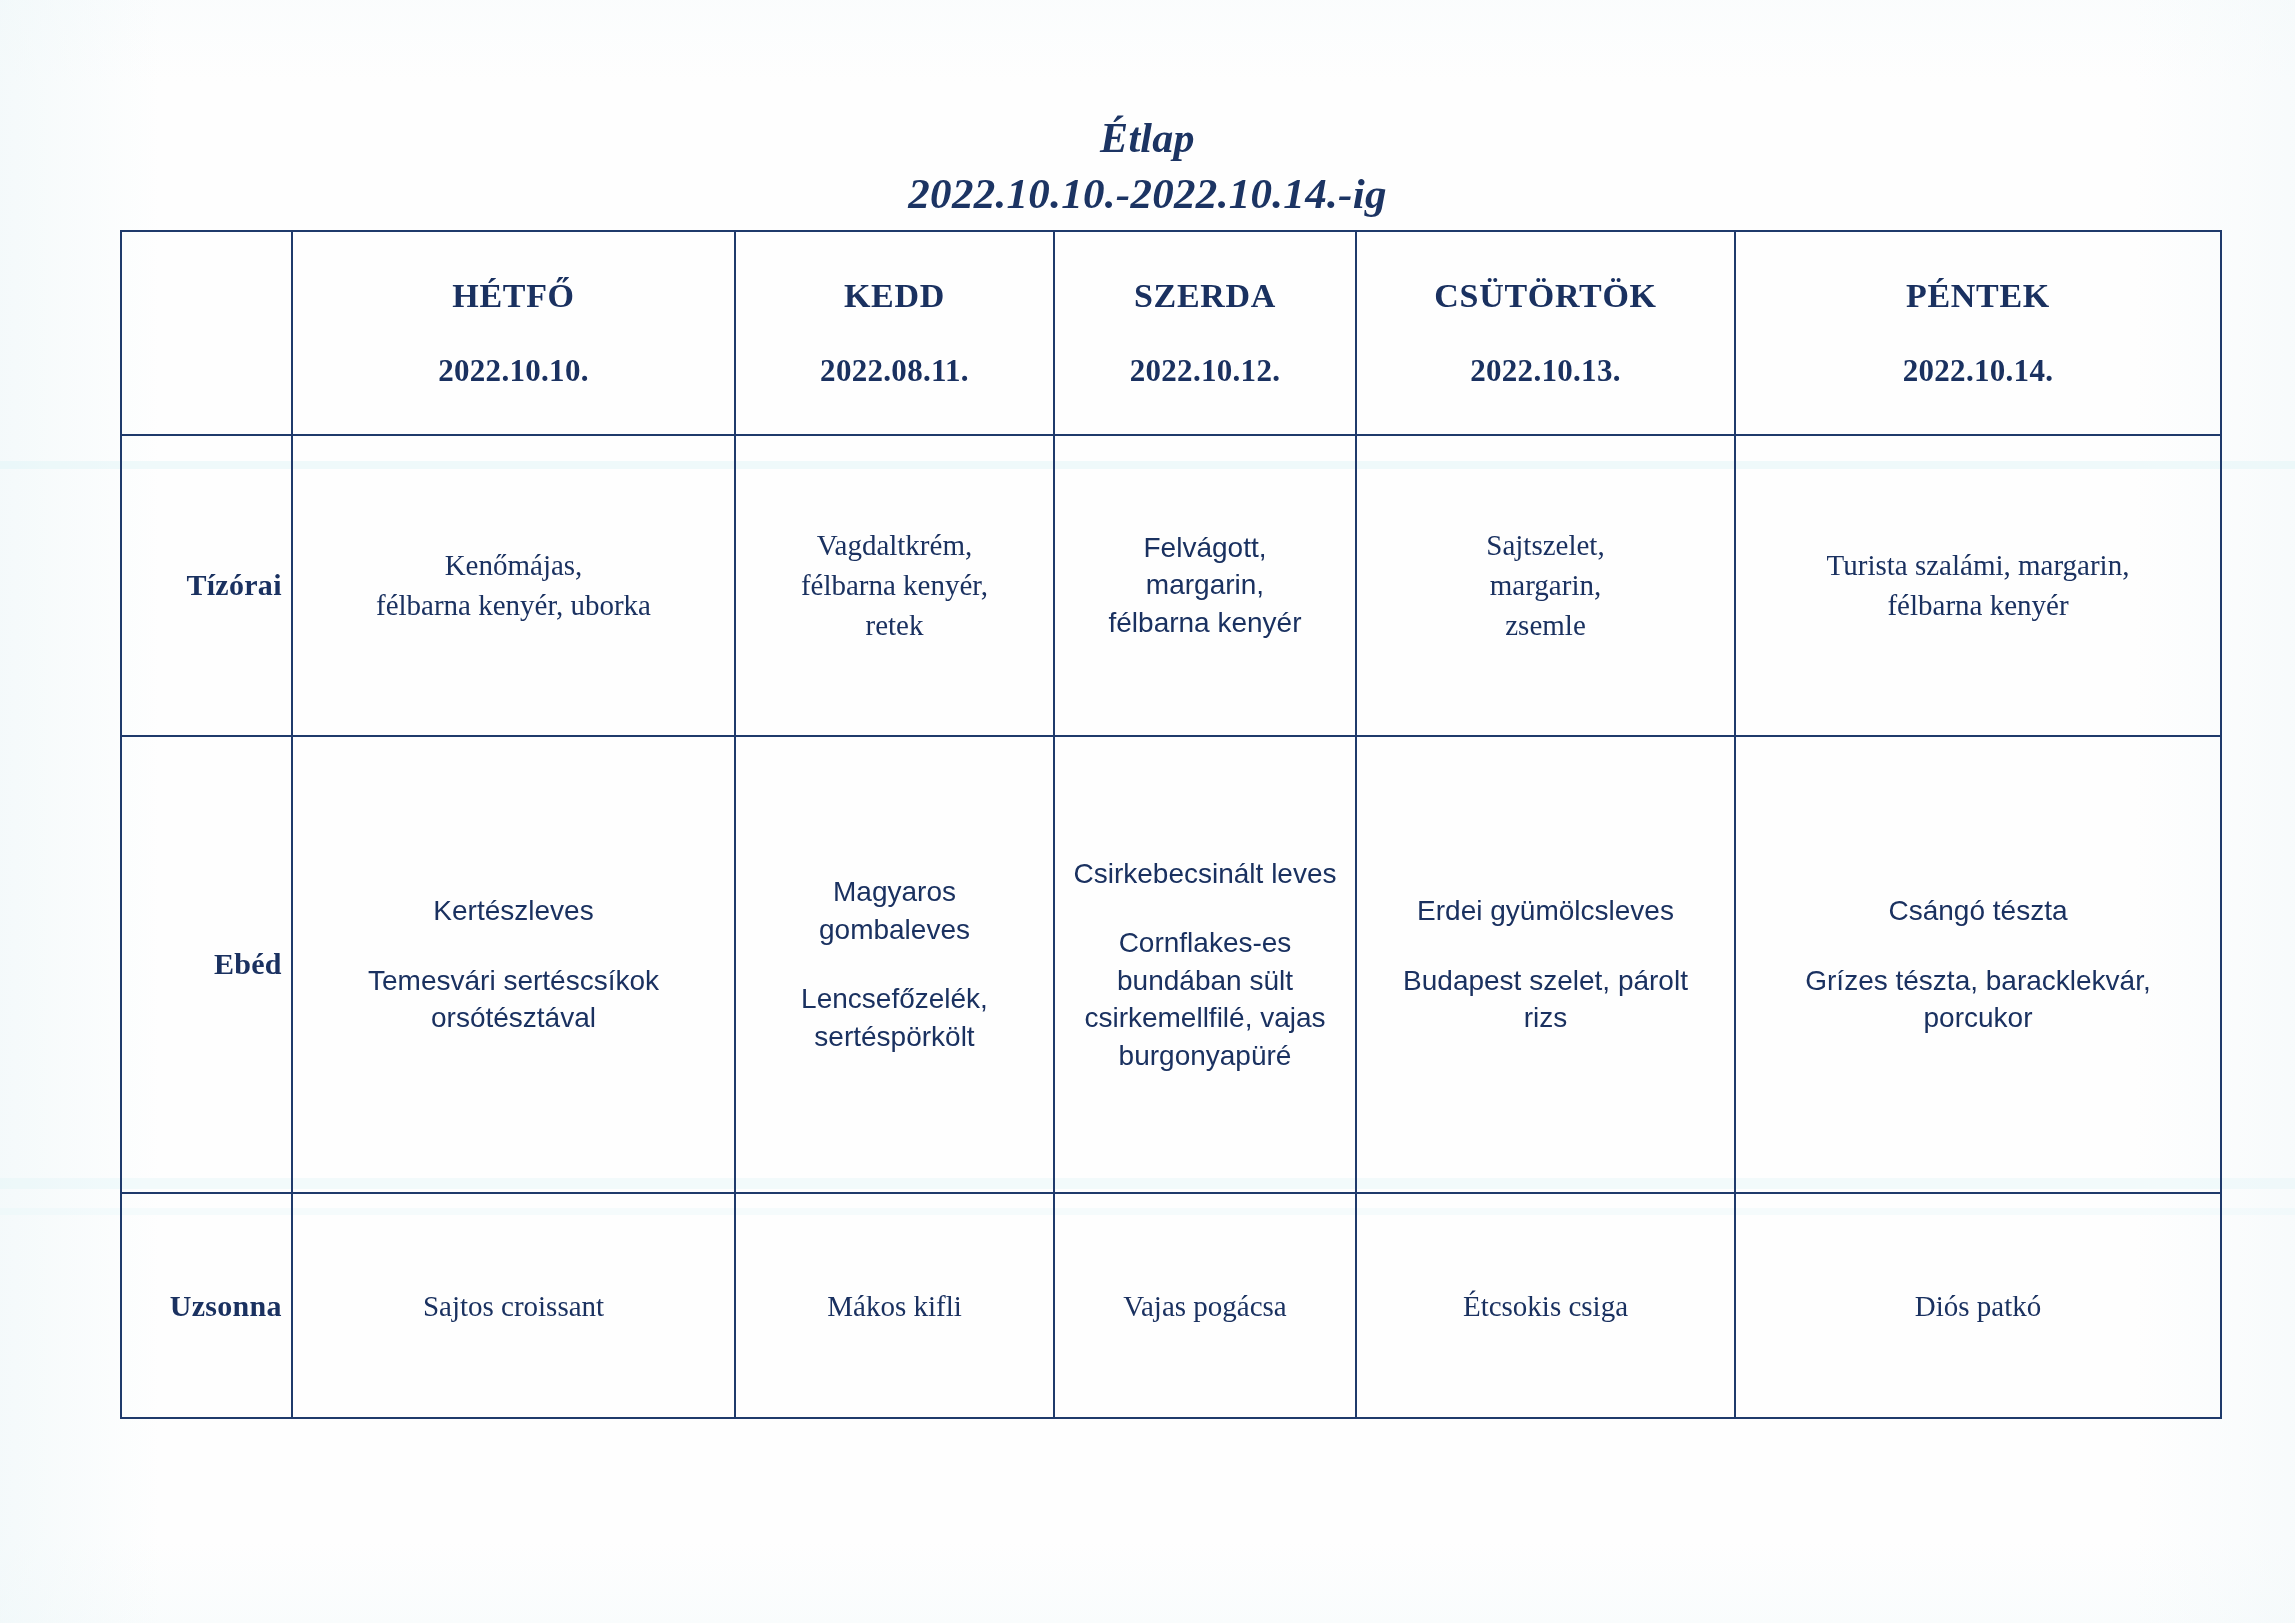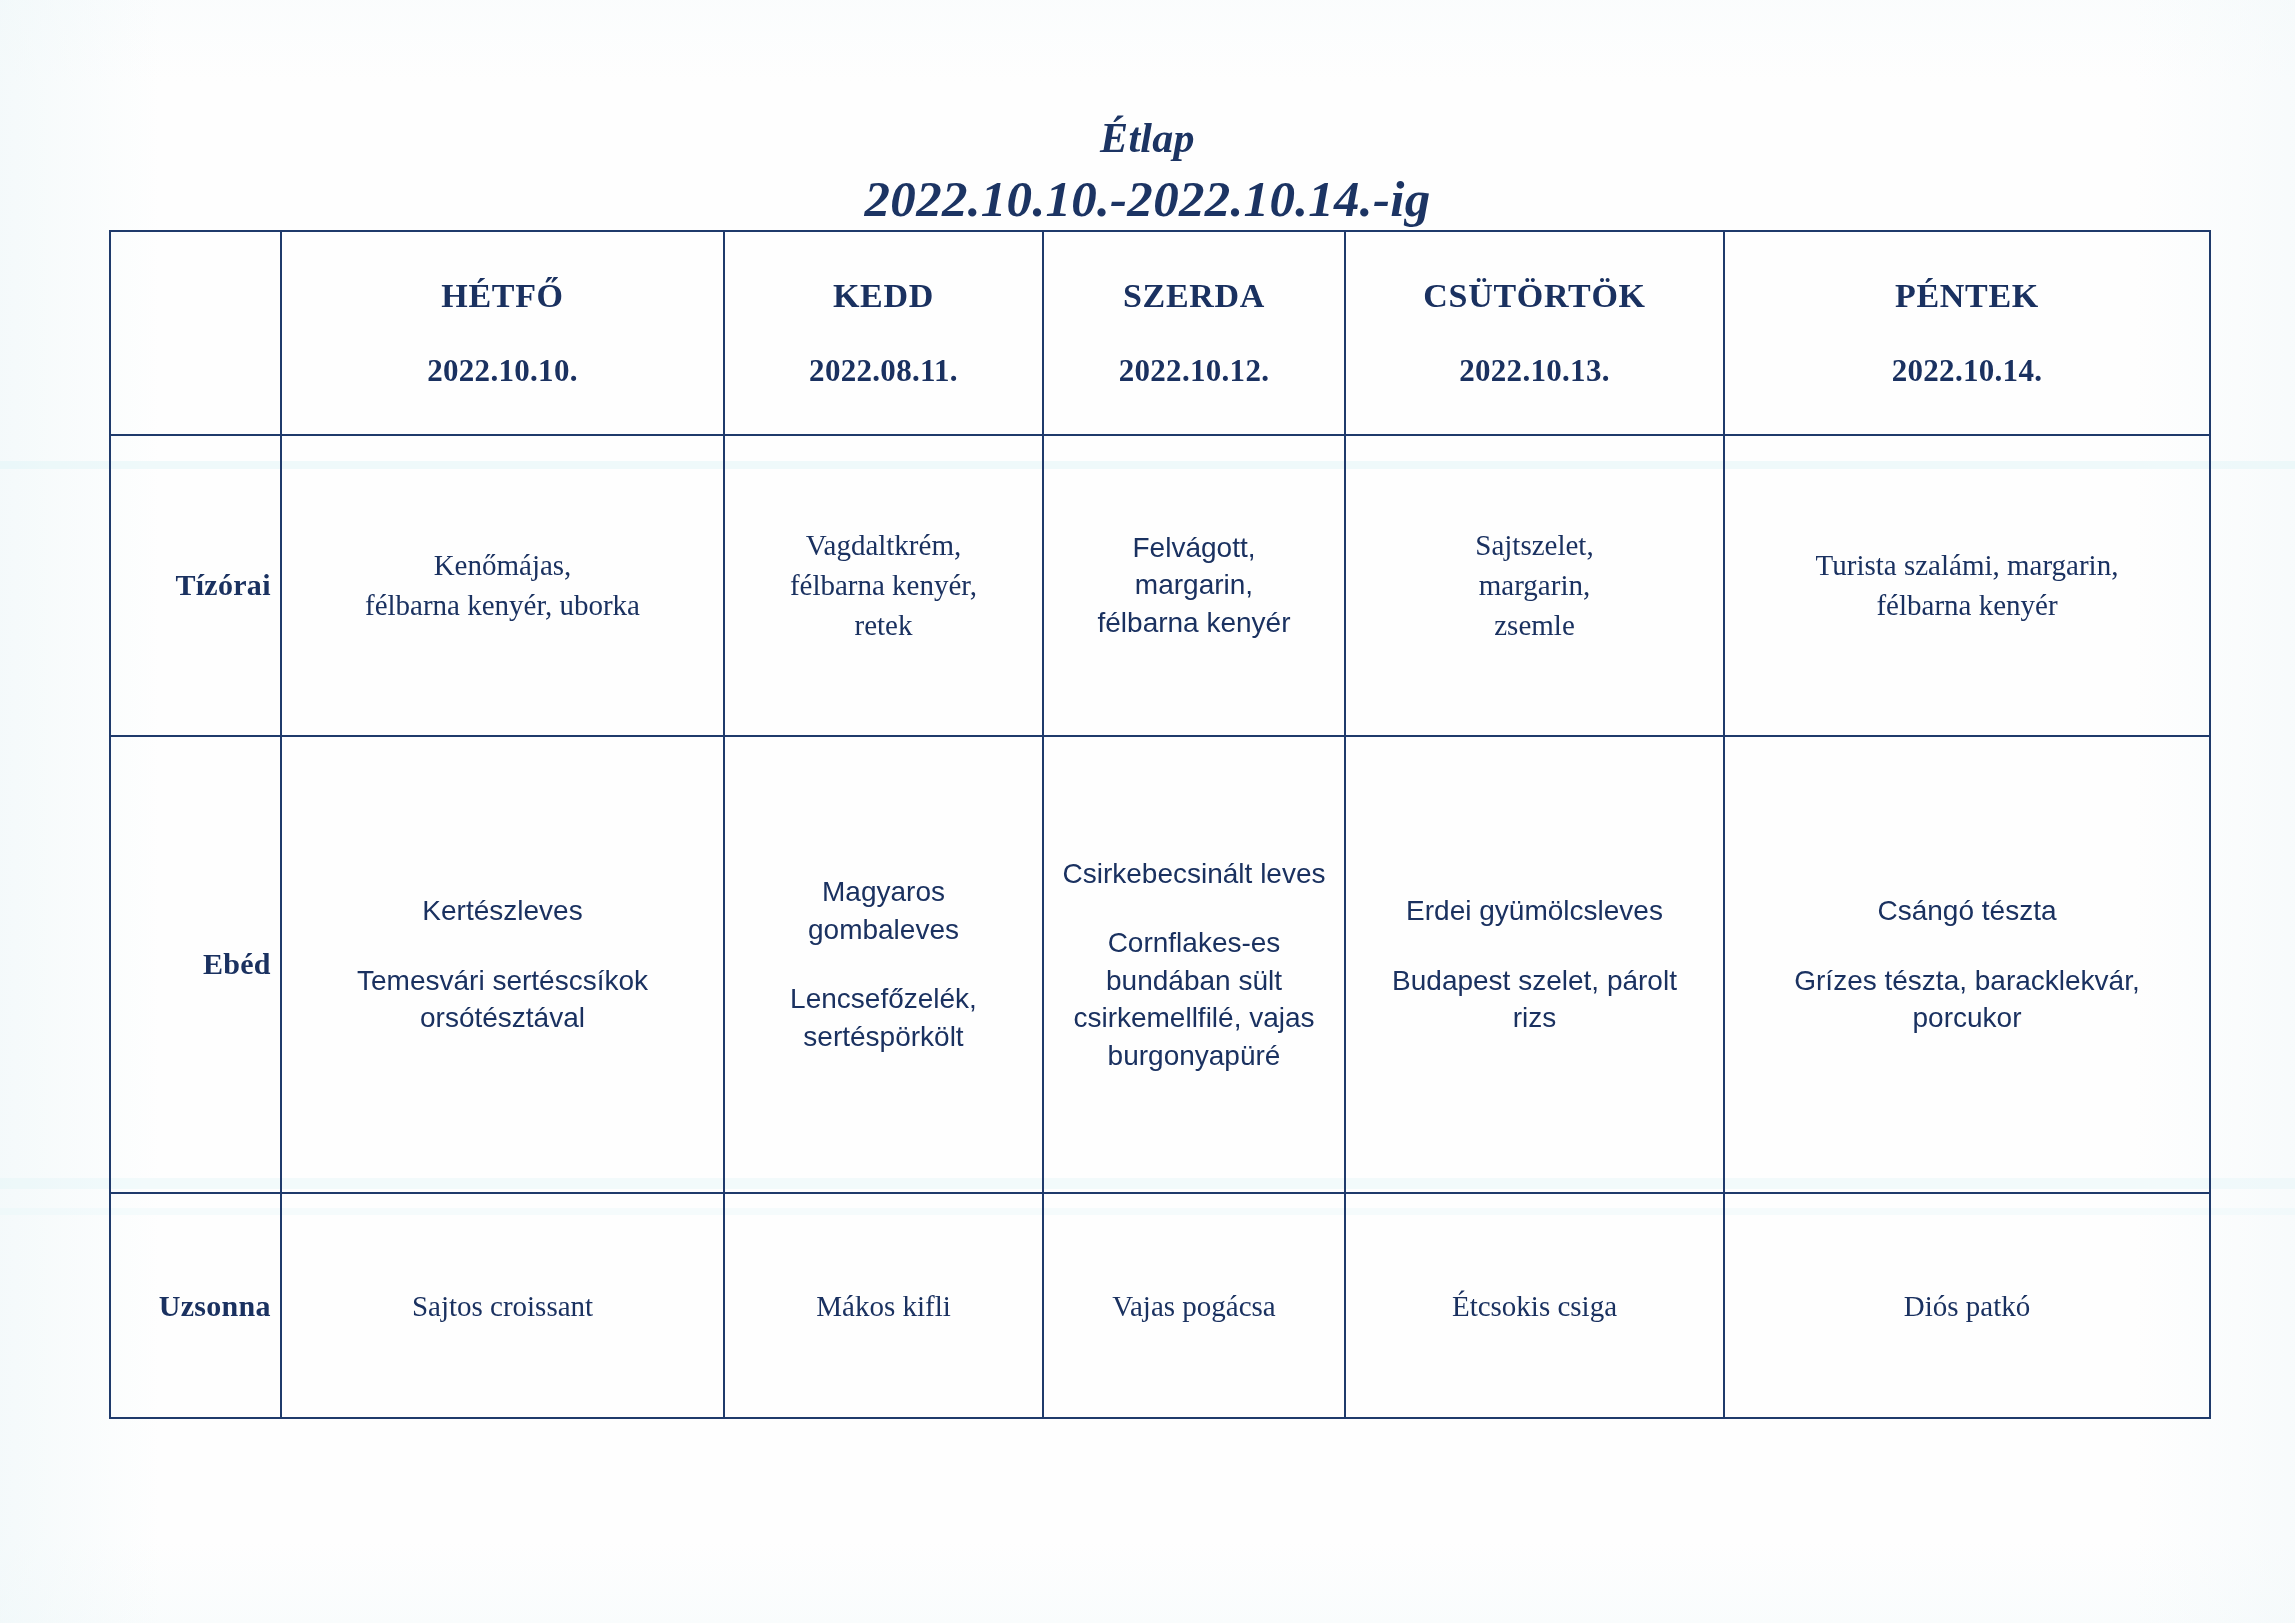--- a/index.html
+++ b/index.html
@@ -51,26 +51,26 @@
   }
   .title-line {
     font-style: italic;
     font-weight: bold;
     font-size: 41px;
     letter-spacing: 0.3px;
     color: #1c3463;
     white-space: nowrap;
   }
   #title-main { font-size: 42px; }
-  #title-range { font-size: 51px; }
+  #title-range { font-size: 43px; }
 
   
   #menu-table {
     position: absolute;
-    left: 109px;
+    left: 120px;
     top: 230px;
     width: 2099px;
     border-collapse: collapse;
     table-layout: fixed;
   }
   #menu-table td {
     border: 2px solid #1f3a6b;
     vertical-align: middle;
     text-align: center;
     padding: 3.9px 9.2px;

